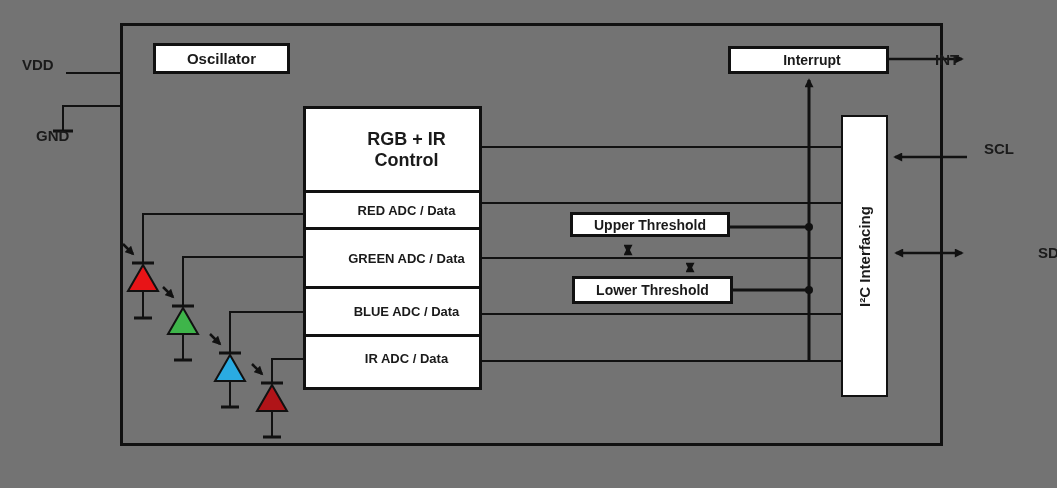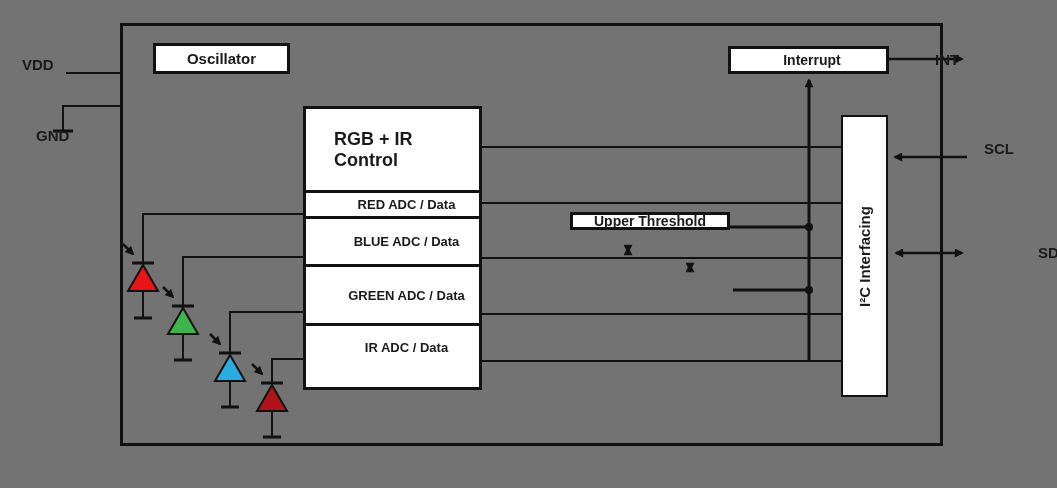--- a/index.html
+++ b/index.html
@@ -17,35 +17,35 @@
     border:3px solid #111;box-sizing:border-box;background:transparent;
   }
   .box{
     position:absolute;box-sizing:border-box;
     border:3px solid #111;background:#ffffff;
     display:flex;align-items:center;justify-content:center;
     font-weight:bold;text-align:center;
   }
   .oscillator{left:153px;top:43px;width:137px;height:31px;font-size:15px;}
   .interrupt{left:728px;top:46px;width:161px;height:28px;font-size:14px;padding-left:7px;}
-  .upper-th{left:570px;top:212px;width:160px;height:18px;font-size:14px;}
+  .upper-th{left:570px;top:212px;width:160px;height:25px;font-size:14px;}
   .lower-th{left:572px;top:276px;width:161px;height:28px;font-size:14px;}
   .i2c{left:841px;top:115px;width:47px;height:282px;border-width:2px;}
   .i2c span{transform:rotate(-90deg);white-space:nowrap;font-size:15px;font-weight:bold;}
   .control{
     position:absolute;left:303px;top:106px;width:179px;height:284px;
     box-sizing:border-box;border:3px solid #111;background:#fff;
     display:flex;flex-direction:column;font-weight:bold;
   }
   .control .row{
     box-sizing:border-box;display:flex;align-items:center;justify-content:center;
-    font-size:13px;text-align:left;padding-left:28px;
+    font-size:13px;text-align:center;padding-left:28px;
   }
   .control .title{height:81px;font-size:18px;}
-  .control .r1{height:26px;border-top:3px solid #111;}
+  .control .r1{height:37px;border-top:3px solid #111;}
   .control .r2{height:59px;border-top:3px solid #111;}
   .control .r3{height:48px;border-top:3px solid #111;}
   .control .r4{height:46px;border-top:3px solid #111;}
   .pin{
     position:absolute;font-weight:bold;font-size:15px;white-space:nowrap;
   }
   .vdd{left:22px;top:56px;}
   .gnd{left:36px;top:127px;}
   .int{left:935px;top:51px;}
   .scl{left:984px;top:140px;}
@@ -126,29 +126,32 @@
 
   <div class="chip-border"></div>
 
   <div class="box oscillator">
     <span>Oscillator</span>
   </div>
 
   <div class="control">
     <div class="row title">RGB + IR Control</div>
     <div class="row r1">RED ADC / Data</div>
+    <div class="row r2">GREEN ADC / Data</div>
     <div class="row r3">BLUE ADC / Data</div>
-    <div class="row r2">GREEN ADC / Data</div>
     <div class="row r4">IR ADC / Data</div>
   </div>
 
   <div class="box upper-th">
     <span>Upper Threshold</span>
   </div>
 
+  <div class="box lower-th">
+    <span>Lower Threshold</span>
+  </div>
 
   <div class="box interrupt">
     <span>Interrupt</span>
   </div>
 
   <div class="box i2c">
     <span>I²C Interfacing</span>
   </div>
 
   <div class="pin vdd">VDD</div>

